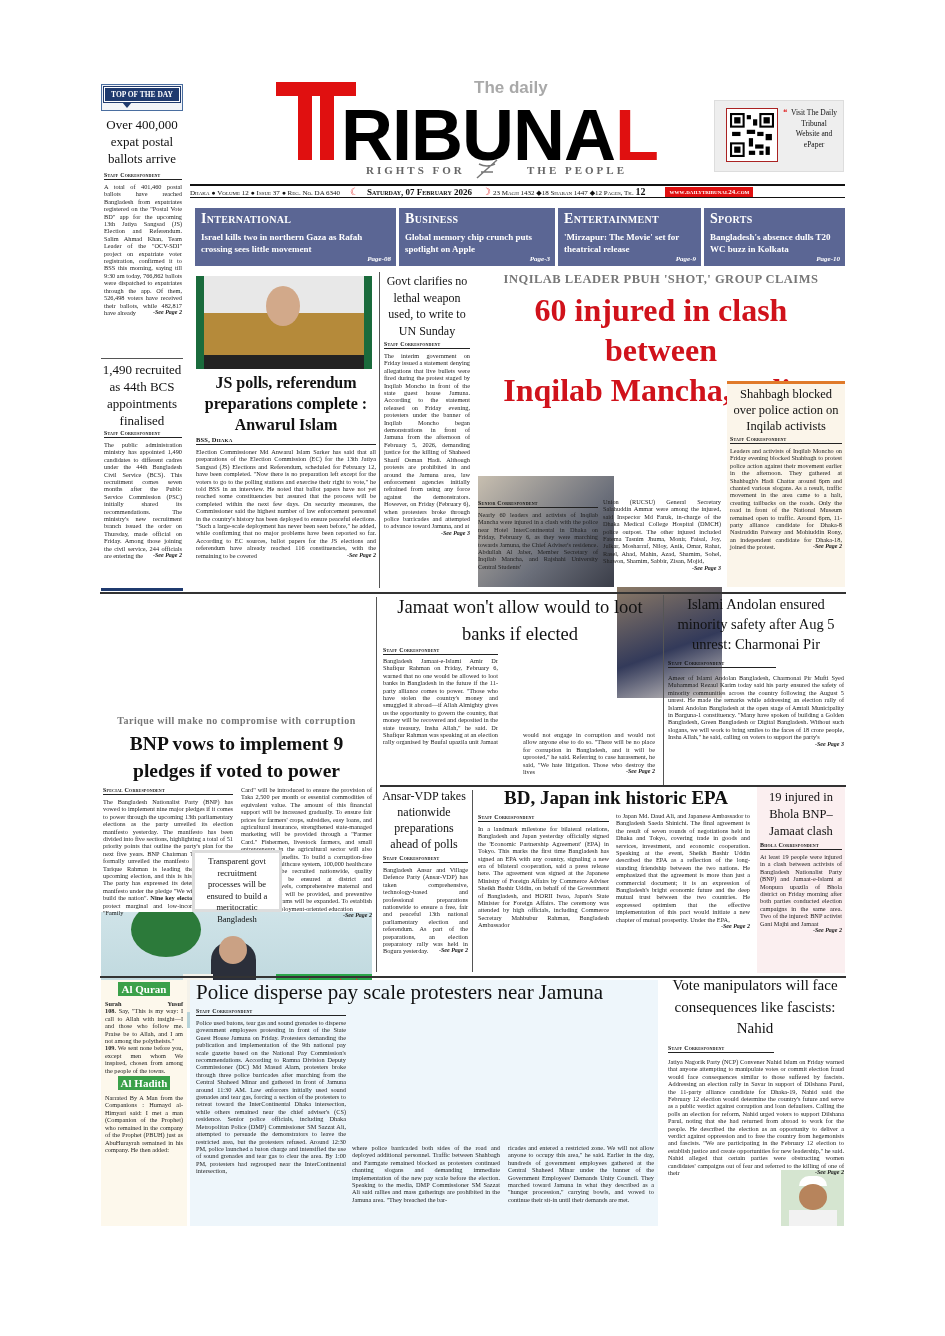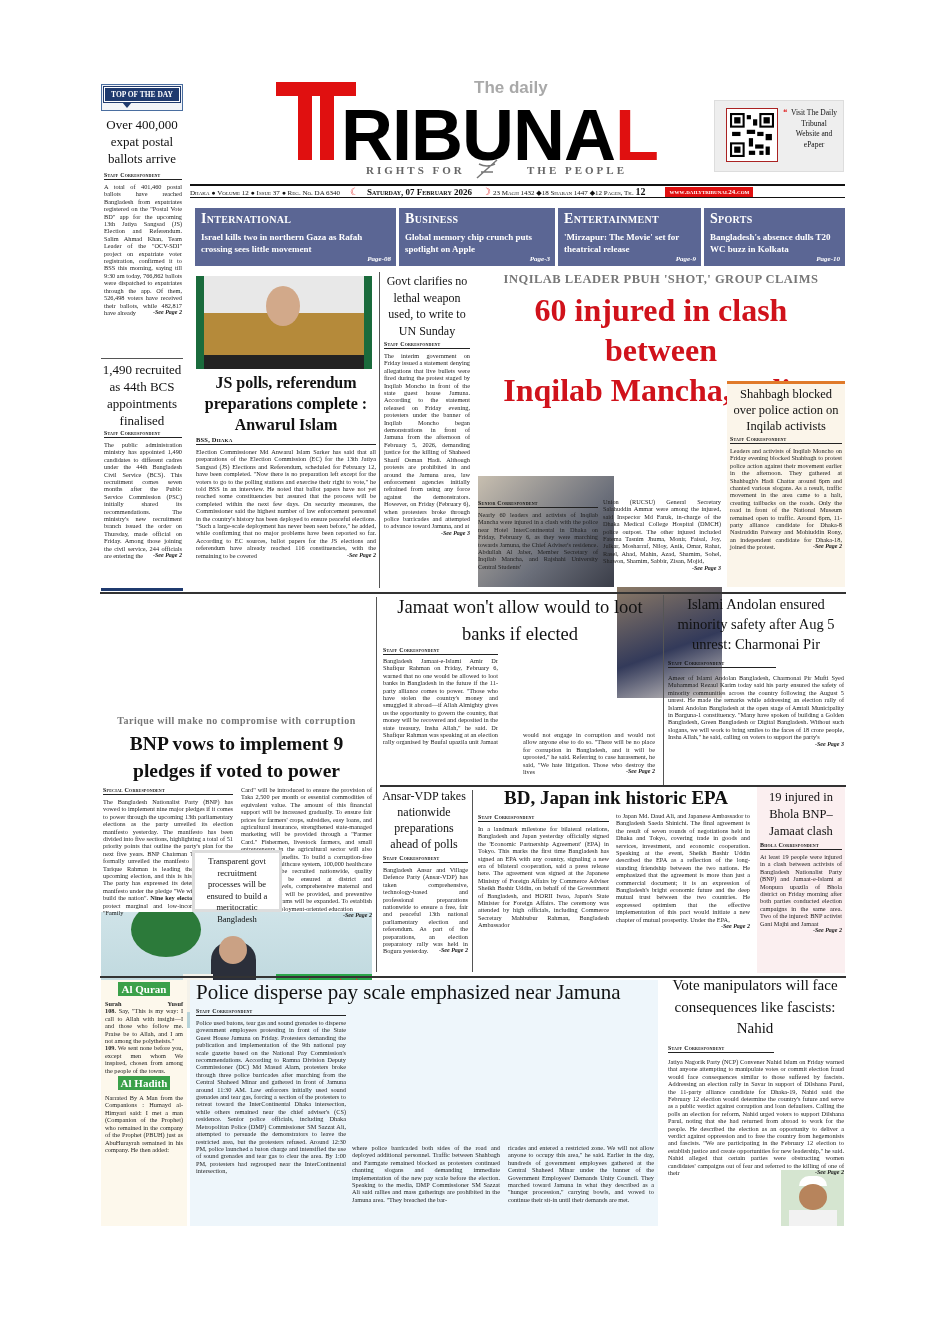--- a/index.html
+++ b/index.html
@@ -250,21 +250,21 @@
         <span>Yusuf</span>
       </div>
     <div class="body-text"><b>108.</b> <span>Say, "This is my way: I call to Allah with insight—I and those who follow me. Praise be to Allah, and I am not among the polytheists."</span></div>
     <div class="body-text"><b>109.</b> <span>We sent none before you, except men whom We inspired, chosen from among the people of the towns.</span></div>
     <div class="green-head">Al Hadith</div>
     <div class="body-text">Narrated By A Man from the Companions : Humayd al-Himyari said: I met a man (Companion of the Prophet) who remained in the company of the Prophet (PBUH) just as AbuHurayrah remained in his company. He then added:</div>
   </div>
 </div>
 
 <div class="abs" style="left:190px;top:980px;width:468px;height:246px;background:#eef6fb"></div>
-<div class="abs" style="left:196px;top:978px;width:460px;font-size:21px;line-height:28px">Police disperse pay scale emphasized near Jamuna</div>
+<div class="abs" style="left:196px;top:978px;width:460px;font-size:21px;line-height:28px">Police disperse pay scale protesters near Jamuna</div>
 <div class="abs" style="left:196px;top:1006px;width:150px">
   <div class="byline">Staff Correspondent</div>
   <div class="body-text" style="height:198px;overflow:hidden">Police used batons, tear gas and sound grenades to disperse government employees protesting in front of the State Guest House Jamuna on Friday. Protesters demanding the publication and implementation of the 9th national pay scale gazette based on the National Pay Commission's recommendations. According to Ramna Division Deputy Commissioner (DC) Md Masud Alam, protesters broke through three police barricades after marching from the Central Shaheed Minar and gathered in front of Jamuna around 11:30 AM. Law enforcers initially used sound grenades and tear gas, forcing a section of the protesters to retreat toward the InterContinental Dhaka intersection, while others remained near the chief adviser's (CS) residence. Senior police officials, including Dhaka Metropolitan Police (DMP) Commissioner SM Sazzat Ali, attempted to persuade the demonstrators to leave the restricted area, but the protesters refused. Around 12:30 PM, police launched a baton charge and intensified the use of sound grenades and tear gas to clear the area. By 1:00 PM, protesters had regrouped near the InterContinental intersection,</div>
 </div>
 
 <div class="abs body-text" style="left:352px;top:1144px;width:148px">where police barricaded both sides of the road and deployed additional personnel. Traffic between Shahbagh and Farmgate remained blocked as protesters continued chanting slogans and demanding immediate implementation of the new pay scale before the election. Speaking to the media, DMP Commissioner SM Sazzat Ali said rallies and mass gatherings are prohibited in the Jamuna area. "They breached the bar-</div>
 <div class="abs body-text" style="left:508px;top:1144px;width:146px">ricades and entered a restricted zone. We will not allow anyone to occupy this area," he said. Earlier in the day, hundreds of government employees gathered at the Central Shaheed Minar under the banner of the Government Employees' Demands Unity Council. They marched toward Jamuna in what they described as a "hunger procession," carrying bowls, and vowed to continue their sit-in until their demands are met.</div>
 
 <div class="abs hl-center" style="left:664px;top:975px;width:182px;font-size:15px;line-height:21.5px">Vote manipulators will face consequences like fascists: Nahid</div>
 <div class="abs" style="left:668px;top:1043px;width:106px">

